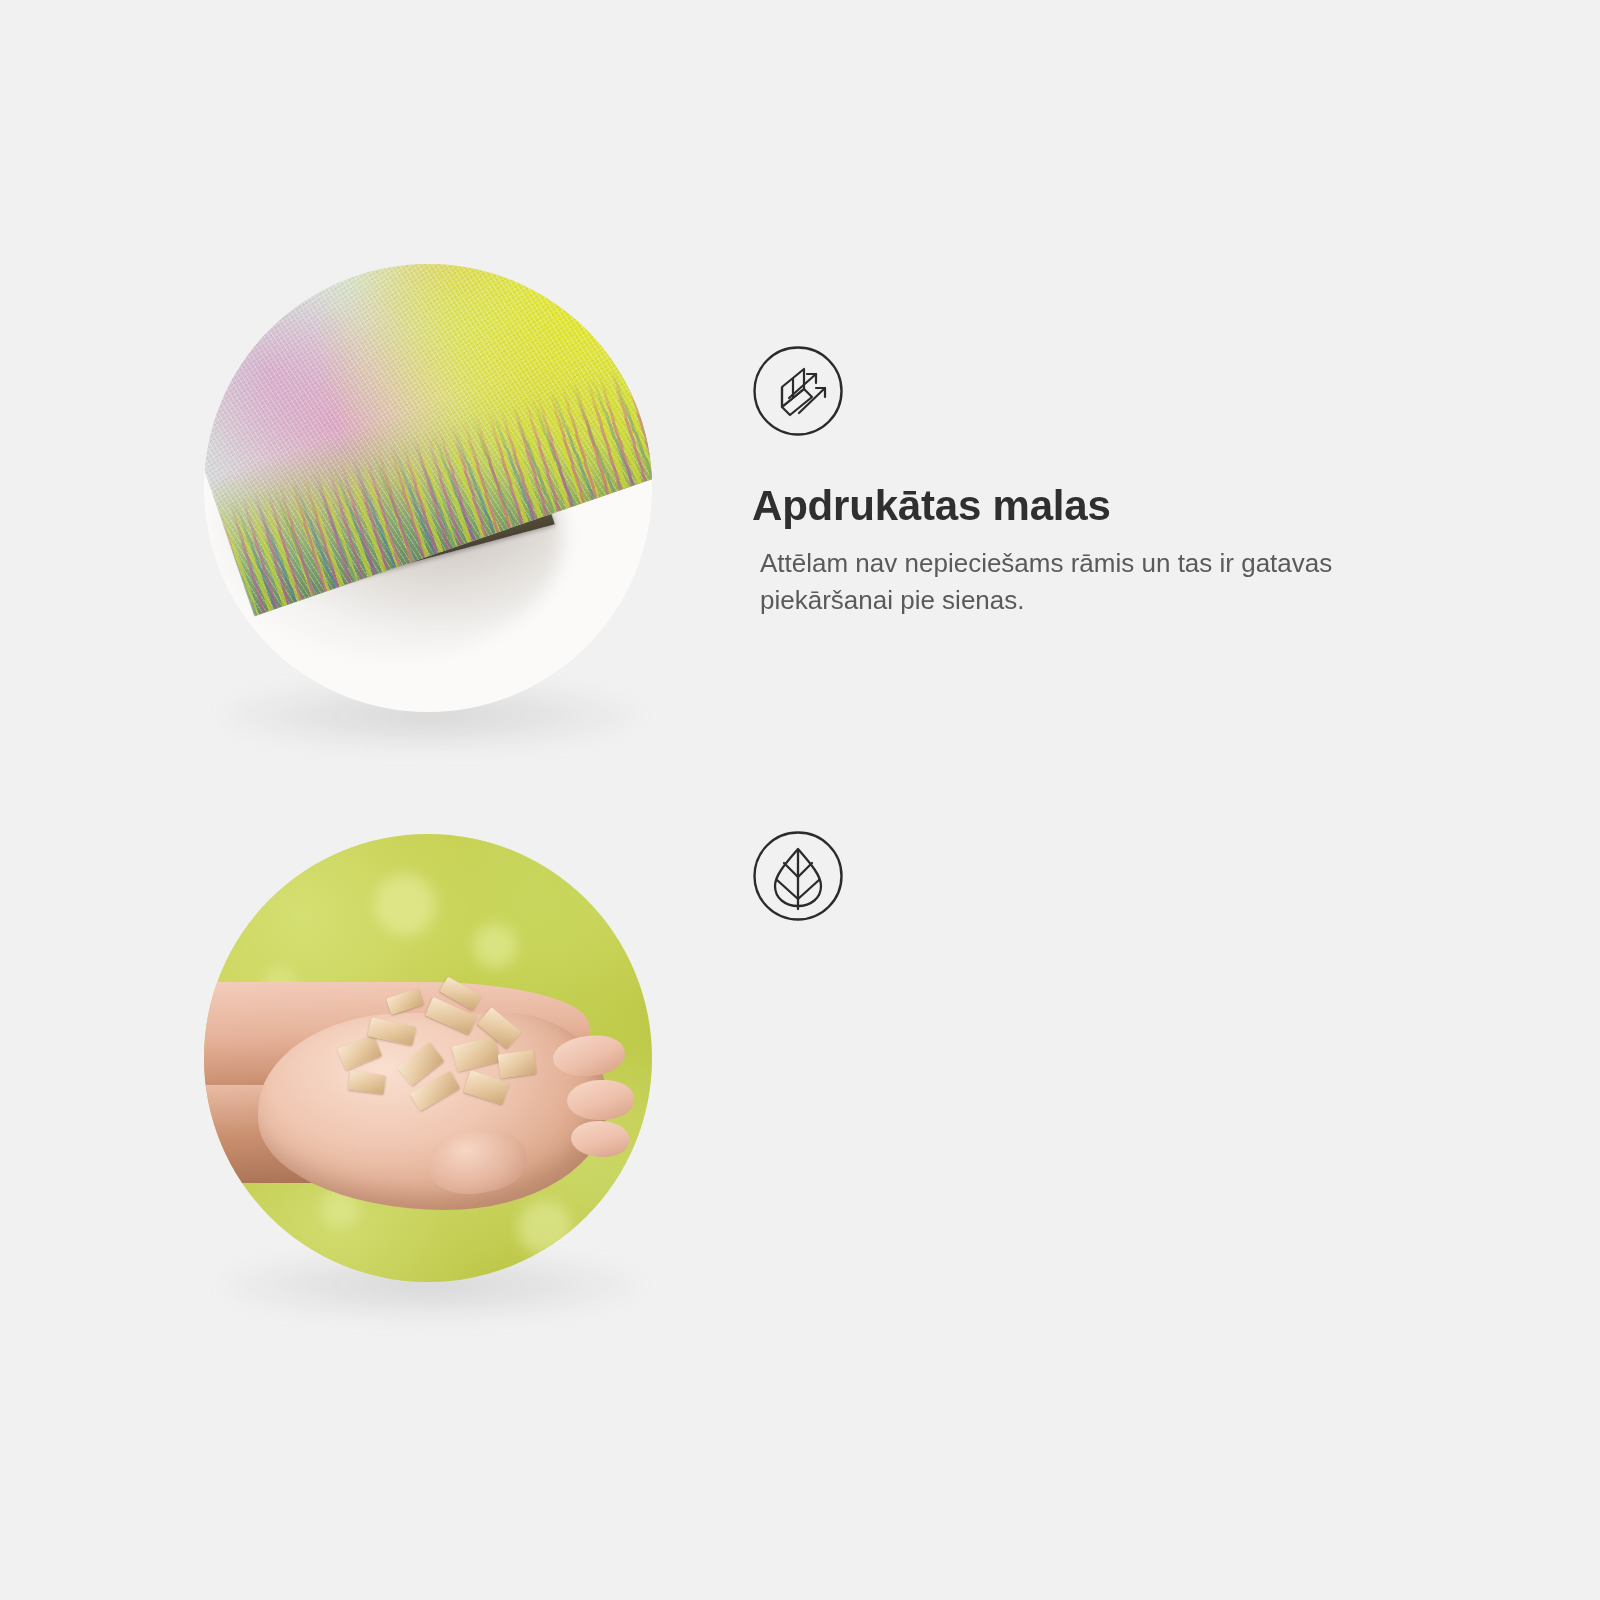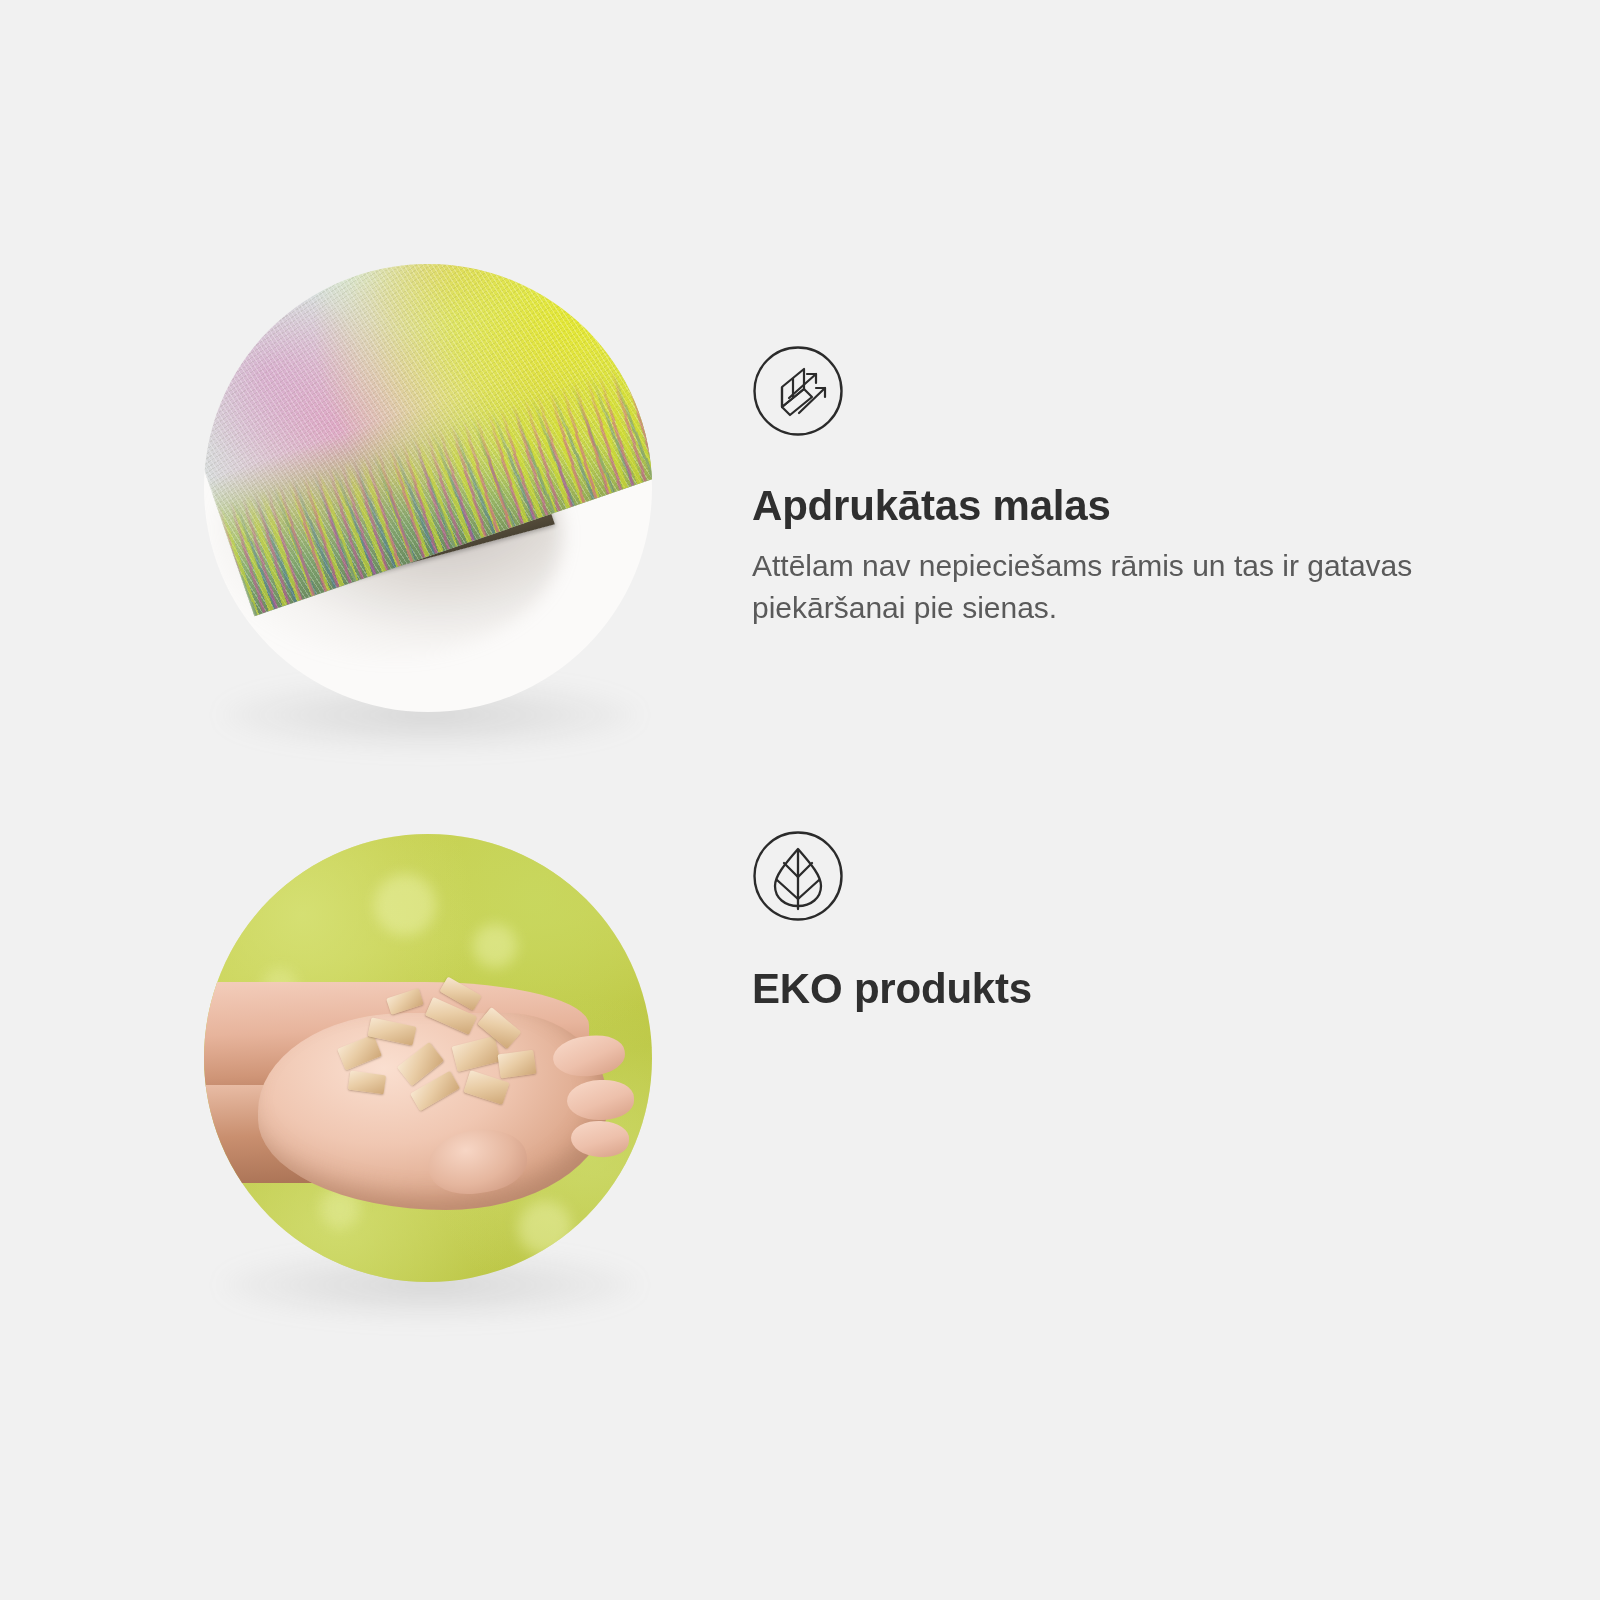--- a/index.html
+++ b/index.html
@@ -253,23 +253,23 @@
     font-size: 42px;
     font-weight: 700;
     color: #2f2f2f;
     letter-spacing: -0.2px;
     line-height: 1.1;
   }
   .ft-1 { margin-top: 46px; }
   .ft-2 { margin-top: 44px; }
 
   .feature-desc {
-    margin: 0;
+    margin: 8px;
     margin-top: 16px;
-    font-size: 30px;
+    font-size: 26px;
     font-weight: 400;
     color: #5a5a5a;
     line-height: 1.40;
     max-width: 700px;
   }
 </style>
 </head>
 <body>
 
 <div class="page">
@@ -365,18 +365,17 @@
 
           <path d="M46 21 L46 79" stroke="#2b2b2b" stroke-width="2.3" stroke-linecap="round"></path>
 
           <path d="M46 47 L32 33" stroke="#2b2b2b" stroke-width="2.3" stroke-linecap="round"></path>
           <path d="M46 47 L60 33" stroke="#2b2b2b" stroke-width="2.3" stroke-linecap="round"></path>
           <path d="M46 69 L25 50" stroke="#2b2b2b" stroke-width="2.3" stroke-linecap="round"></path>
           <path d="M46 69 L67 50" stroke="#2b2b2b" stroke-width="2.3" stroke-linecap="round"></path>
         </svg>
       </span>
 
-      <h2 class="feature-title ft-2">EKO produkts</h2>
 
     </div>
   </section>
 
 </div>
 
 </body></html>

